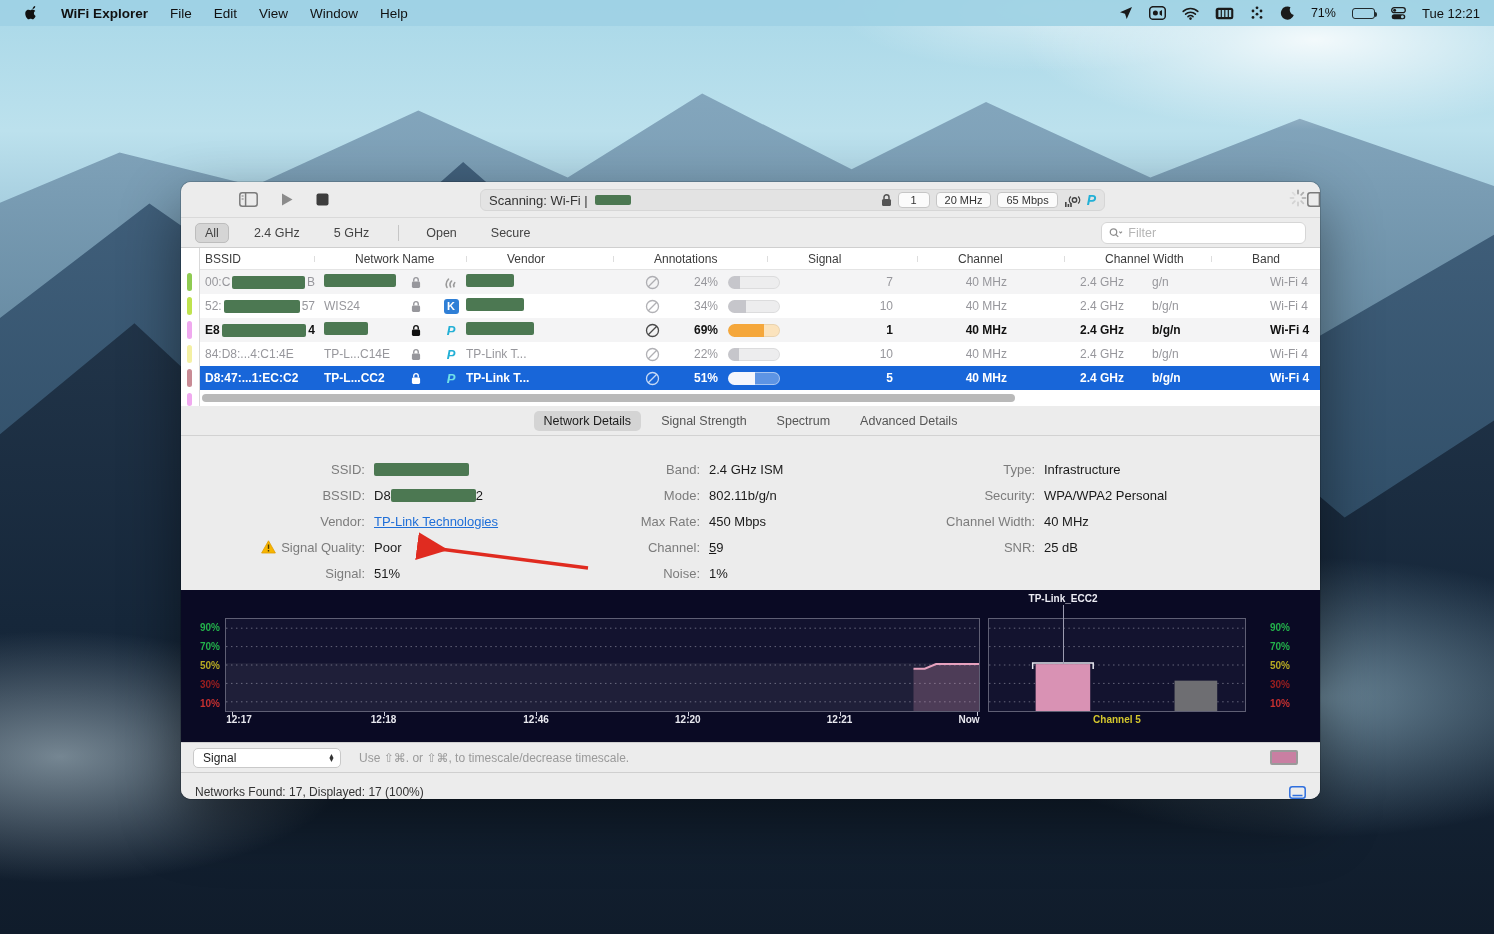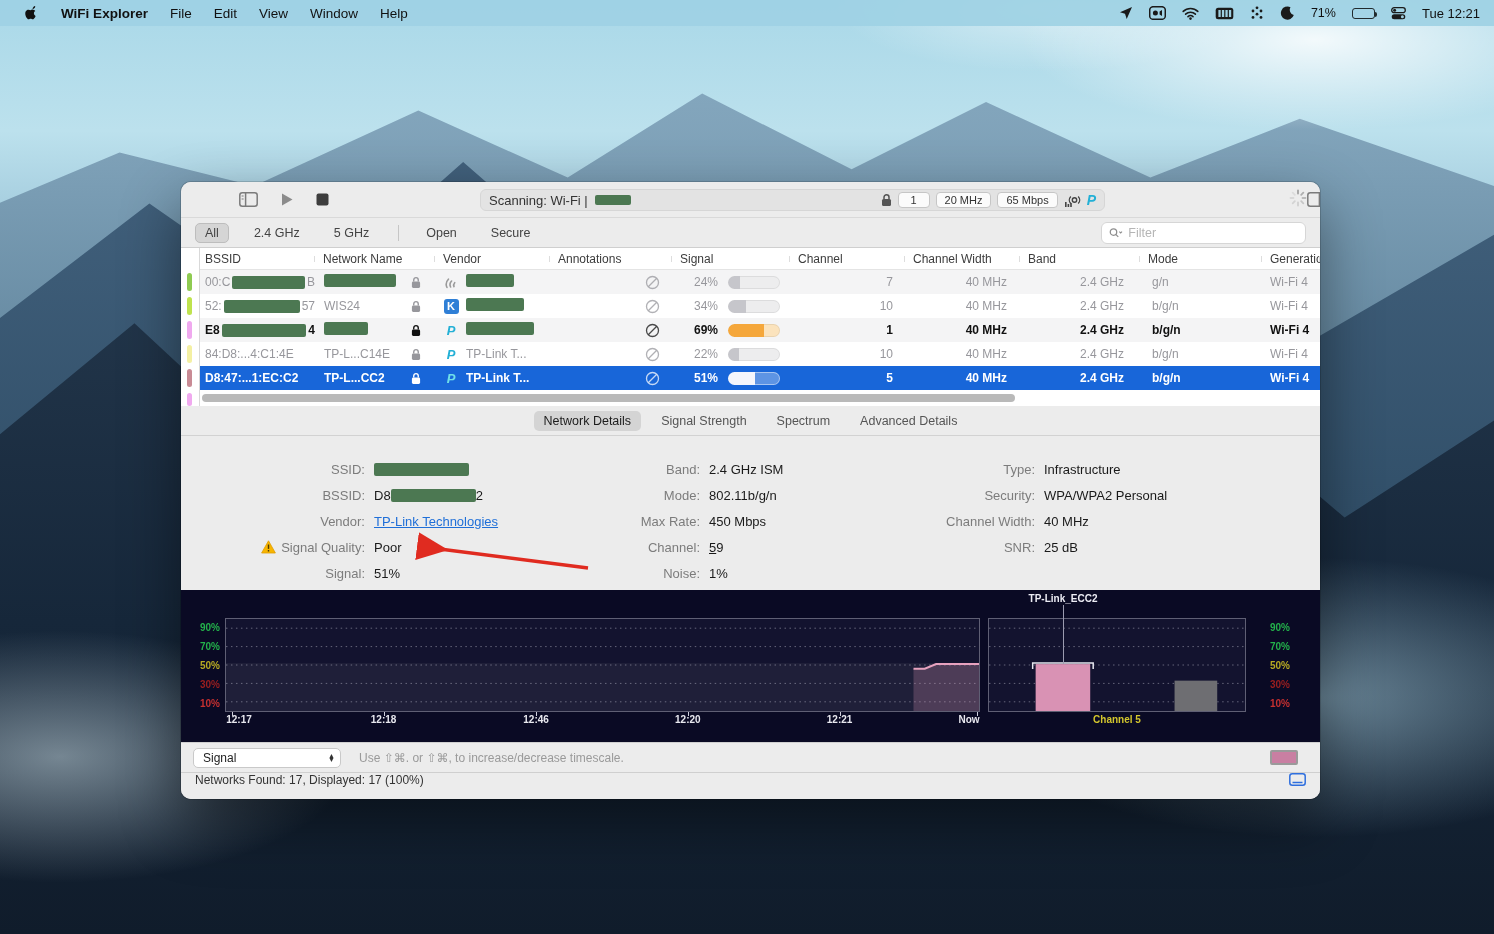--- a/index.html
+++ b/index.html
@@ -44,21 +44,21 @@
   .filterfield { margin-left:auto; width:205px; height:22px; background:#fff; border:1px solid #d6d6d6; border-radius:6px; display:flex; align-items:center; padding:0 7px; gap:5px; }
   .filterfield input { border:none; outline:none; width:100%; font-size:12.5px; color:#333; background:transparent; }
   .filterfield input::placeholder { color:#b5b5b5; }
 
   
   .tablewrap { display:flex; height:158px; background:#fff; }
   .gutter { width:19px; border-right:1px solid #d9d9d9; position:relative; background:#fff; }
   .chip { position:absolute; left:6px; width:5px; height:18px; border-radius:2.5px; }
   .tmain { flex:1; position:relative; overflow:hidden; }
   .thead, .tr { display:grid; grid-template-columns:115px 120px 115px 122px 118px 115px 115px 120px 122px 1fr; align-items:center; }
-  .thead { height:22px; font-size:12px; color:#3c3c3c; background:#fff; border-bottom:1px solid #e4e4e4; }
+  .thead { height:22px; font-size:12px; color:#3c3c3c; background:#fff; border-bottom:1px solid #e4e4e4;gap:32px; }
   .th { padding-left:8px; position:relative; white-space:nowrap; overflow:hidden; }
   .th:first-child { padding-left:5px; }
   .th::after { content:''; position:absolute; right:0; top:4px; bottom:4px; width:1px; background:#ddd; }
   .tr { height:24px; font-size:12px; color:#97979c; }
   .tr:nth-child(odd) { background:#f4f4f5; }
   .tr.bold { color:#111; font-weight:bold; }
   .tr.selected { background:#1866d9 !important; color:#fff; font-weight:bold; }
   .td { white-space:nowrap; overflow:hidden; display:flex; align-items:center; }
   .c-bssid { padding-left:5px; gap:2px; }
   .c-name { justify-content:space-between; padding:0 14px 0 9px; }
@@ -109,21 +109,21 @@
   .ptr-label { position:absolute; top:3px; font-size:10px; font-weight:bold; color:#ececf4; transform:translateX(-50%); }
   .ptr-line { position:absolute; width:1px; background:#9b9bb0; }
   .ch5 { color:#d3c62d; }
 
   
   .chartfooter { height:30px; background:#ececec; border-top:1px solid #d0d0d0; display:flex; align-items:center; padding:0 12px; position:relative; }
   .select { width:148px; height:20px; background:#fff; border:1px solid #c9c9c9; border-radius:5px; display:flex; align-items:center; font-size:12px; color:#222; padding:0 5px 0 9px; }
   .select .stepper { margin-left:auto; display:flex; flex-direction:column; align-items:center; line-height:4px; color:#333; font-size:7px; background:#fff; }
   .hint { margin-left:18px; color:#9a9a9a; font-size:12px; }
   .swatch { position:absolute; right:22px; top:7px; width:28px; height:15px; background:#c97fa2; border:2px solid #9a9a9a; border-radius:2px; }
-  .statusbar { height:27px; background:#ececec; border-top:1px solid #cfcfcf; display:flex; align-items:flex-start; padding:0 14px; font-size:12px; color:#333; }
+  .statusbar { height:27px; background:#ececec; border-top:1px solid #cfcfcf; display:flex; align-items:flex-end; padding:0 14px; font-size:12px; color:#333; }
   .statusbar .dispicon { margin-left:auto; display:flex; }
 </style>
 </head>
 <body>
 
 <div class="desktop">
   <div class="layer m-far"></div>
   <div class="layer m-mid"></div>
   <div class="layer m-near"></div>
   <div class="layer glow-water"></div>
@@ -660,21 +660,21 @@
       </div>
 
     <div class="chartfooter">
       <div class="select">
         <span>Signal</span>
         <span class="stepper">
             <span>▲</span>
             <span>▼</span>
           </span>
       </div>
-      <span class="hint">Use ⇧⌘. or ⇧⌘, to increase/decrease timescale.</span>
+      <span class="hint">Use ⇧⌘. or ⇧⌘, to timescale/decrease timescale.</span>
       <span class="swatch"></span>
     </div>
 
     <div class="statusbar">
       <span>Networks Found: 17, Displayed: 17 (100%)</span>
       <span class="dispicon">
           <svg width="17" height="13" viewBox="0 0 17 13">
             <rect x="0.8" y="0.8" width="15.4" height="11.4" rx="2.5" fill="none" stroke="#2f6fde" stroke-width="1.5"></rect>
             <line x1="3.5" y1="9.6" x2="13.5" y2="9.6" stroke="#2f6fde" stroke-width="1.5"></line>
           </svg>

